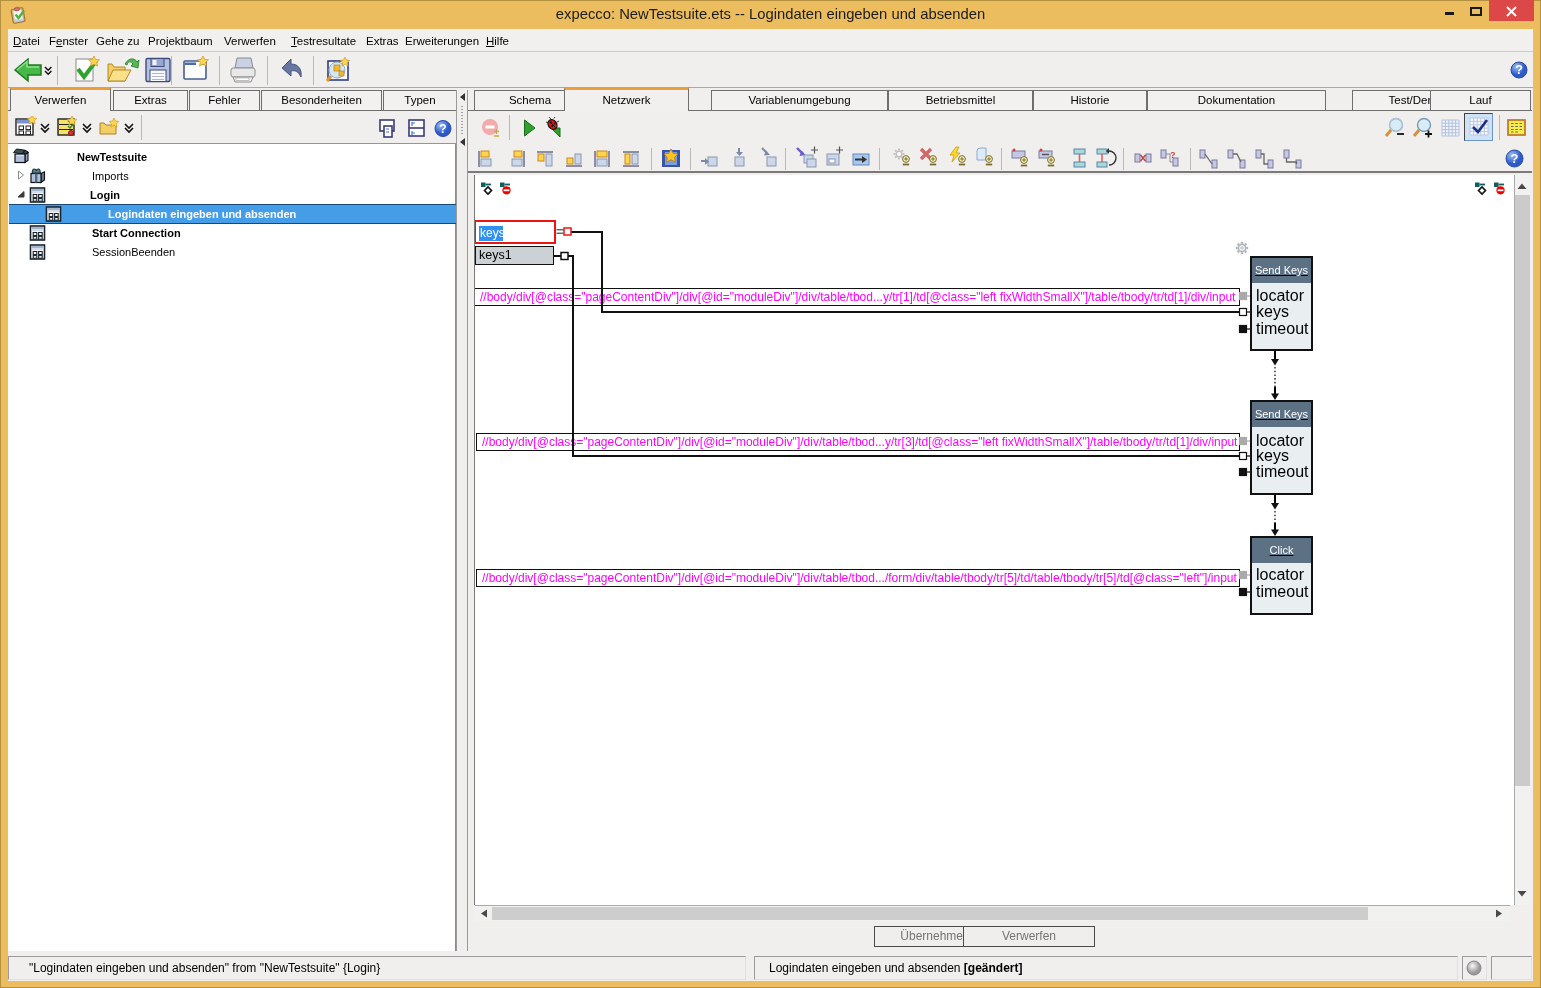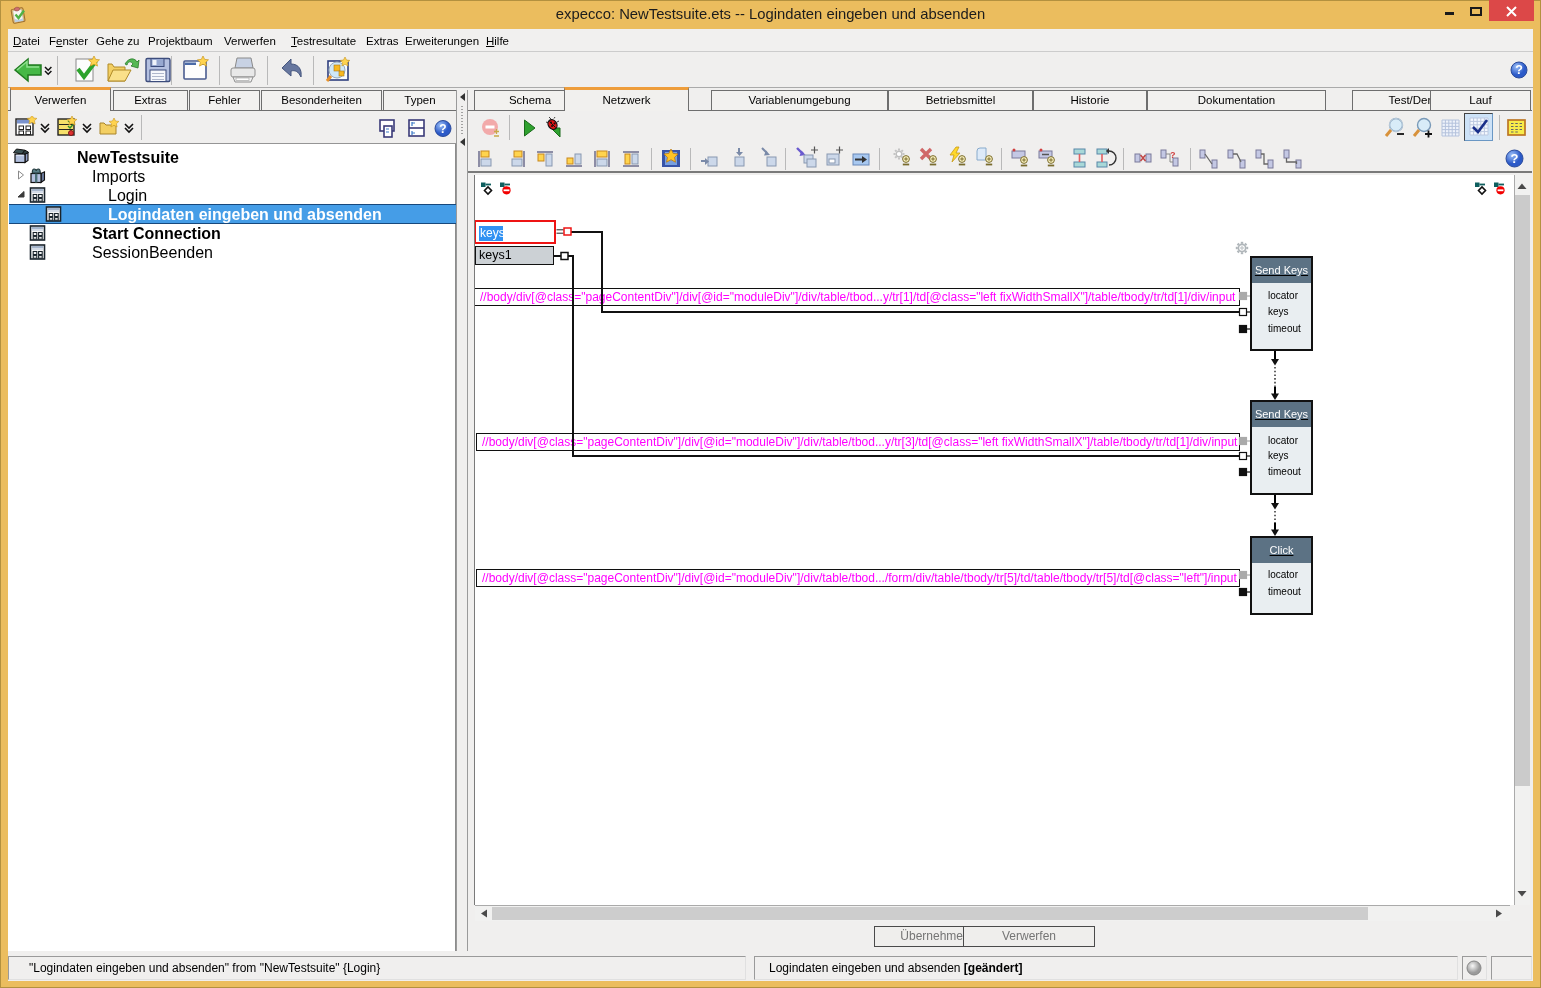--- a/index.html
+++ b/index.html
@@ -14,39 +14,39 @@
 
 #tbar{left:8px;top:53px;width:1525px;height:35px;background:#f0efee;border-bottom:1px solid #aaa;}
 .tsep{position:absolute;width:1px;background:#b9b9b9;top:56px;height:29px;}
 
 .tabline{height:1px;background:#6e6e6e;top:110px;}
 .tab{position:absolute;top:90px;height:21px;border:1px solid #6e6e6e;background:#f2f1ef;font-size:11.5px;text-align:center;color:#000;line-height:19px;}
 .tab.act{top:87px;height:24px;border-bottom:none;border-top:3px solid #ee9d3b;background:#f1f0ee;line-height:20px;z-index:3;}
 
 #ltools{left:8px;top:111px;width:448px;height:33px;background:#f0efee;border-bottom:1px solid #959595;}
 #tree{left:8px;top:144px;width:448px;height:807px;background:#fff;border-right:1px solid #8c8c8c;}
-.trow{position:absolute;height:19px;line-height:19px;font-size:16px;color:#000;padding-left:42px;}
+.trow{position:absolute;height:19px;line-height:19px;font-size:11px;color:#000;padding-left:42px;}
 #selrow{left:9px;top:204px;width:447px;height:20px;background:#459de7;border-top:1px solid #17487c;border-bottom:1px solid #17487c;}
 
 #rtools1{left:468px;top:111px;width:1064px;height:34px;background:#f0efee;border-bottom:1px solid #d8d8d6;}
 #rtools2{left:468px;top:144px;width:1064px;height:29px;background:#f0efee;border-bottom:2px solid #7a7a7a;}
 #canvas{left:474px;top:175px;width:1040px;height:730px;background:#ffffff;border-left:1px solid #7a7a7a;overflow:hidden;}
 #vscroll{left:1514px;top:175px;width:16px;height:730px;background:#f1f1f0;border-left:1px solid #aaa;}
 #vthumb{left:1515px;top:195px;width:15px;height:591px;background:#cbcbcb;}
 #hscroll{left:475px;top:905px;width:1035px;height:16px;background:#f1f1f0;border-top:1px solid #aaa;}
 #hthumb{left:492px;top:907px;width:876px;height:13px;background:#cdcdcd;}
 #btnrow{left:468px;top:921px;width:1064px;height:30px;background:#f0efee;}
 .pbtn{position:absolute;top:926px;height:21px;border:1px solid #4a4a4a;background:#efeeec;color:#757575;font-size:12px;text-align:center;line-height:19px;}
 
 .sbox{position:absolute;top:956px;height:24px;border:1px solid #9a9a9a;border-right-color:#e0e0e0;border-bottom-color:#e0e0e0;background:#f0efee;font-size:12px;line-height:22px;color:#000;white-space:nowrap;overflow:hidden;}
 
 .xp{position:absolute;border:1px solid #101010;background:#fff;color:#ff00ff;font-size:12px;line-height:16px;white-space:nowrap;overflow:hidden;padding-left:5px;}
 .node{position:absolute;width:63px;border:2px solid #111;background:#e9eef1;text-decoration:underline;}
 .nhead{height:25px;background:#5c7284;color:#fff;font-size:11px;text-align:center;line-height:25px;}
-.nport{position:absolute;left:4px;font-size:10px;color:#000;height:14px;line-height:14px;margin-left:12px;}
+.nport{position:absolute;left:4px;font-size:16px;color:#000;height:14px;line-height:14px;}
 </style></head>
 <body>
 <div class="abs" id="edge"></div>
 <div class="abs" id="title">expecco: NewTestsuite.ets -- Logindaten eingeben und absenden</div>
 
 <svg class="abs" style="left:9px;top:6px" width="19" height="18" viewBox="0 0 19 18">
  <g transform="rotate(-10 9 9)">
  <rect x="3" y="2.5" width="12" height="14" rx="1.5" fill="#e8b864" stroke="#9a6d30"></rect>
  <rect x="4.5" y="4" width="9" height="11.5" fill="#f8f6f2" stroke="#b0a890" stroke-width=".6"></rect>
  <path d="M5 12 q4 3 8 1 l0 2.5 -8 0 z" fill="#b8cfe8"></path>
@@ -224,21 +224,21 @@
   </svg>
 <svg class="abs" style="left:29px;top:186px" width="17" height="18" viewBox="0 0 17 18">
  <rect x="1.5" y="2" width="14" height="14" fill="#fff" stroke="#1a242c" stroke-width="1.6"></rect>
  <rect x="2.8" y="3.2" width="11.4" height="1.6" fill="#8fa3c0"></rect>
  <rect x="2.8" y="5.4" width="11.4" height="1.2" fill="#b8c6da"></rect>
  <rect x="4.2" y="8.5" width="3.6" height="3" fill="#fff" stroke="#1a242c" stroke-width="1.1"></rect>
     <rect x="9.6" y="8.5" width="3.6" height="3" fill="#fff" stroke="#1a242c" stroke-width="1.1"></rect>
  <rect x="4.2" y="12.6" width="3.6" height="2.6" fill="#fff" stroke="#1a242c" stroke-width="1.1"></rect>
     <rect x="9.6" y="12.6" width="3.6" height="2.6" fill="#fff" stroke="#1a242c" stroke-width="1.1"></rect>
 </svg>
-<div class="trow abs" style="left:66px;top:186px;font-weight:normal">Login</div>
+<div class="trow abs" style="left:48px;top:186px;font-weight:bold">Login</div>
 <svg class="abs" style="left:45px;top:205px" width="17" height="18" viewBox="0 0 17 18">
  <rect x="1.5" y="2" width="14" height="14" fill="#fff" stroke="#1a242c" stroke-width="1.6"></rect>
  <rect x="2.8" y="3.2" width="11.4" height="1.6" fill="#8fa3c0"></rect>
  <rect x="2.8" y="5.4" width="11.4" height="1.2" fill="#b8c6da"></rect>
  <rect x="4.2" y="8.5" width="3.6" height="3" fill="#fff" stroke="#1a242c" stroke-width="1.1"></rect>
     <rect x="9.6" y="8.5" width="3.6" height="3" fill="#fff" stroke="#1a242c" stroke-width="1.1"></rect>
  <rect x="4.2" y="12.6" width="3.6" height="2.6" fill="#fff" stroke="#1a242c" stroke-width="1.1"></rect>
     <rect x="9.6" y="12.6" width="3.6" height="2.6" fill="#fff" stroke="#1a242c" stroke-width="1.1"></rect>
 </svg>
 <div class="trow abs" style="left:66px;top:205px;font-weight:bold;color:#fff">Logindaten eingeben und absenden</div>

